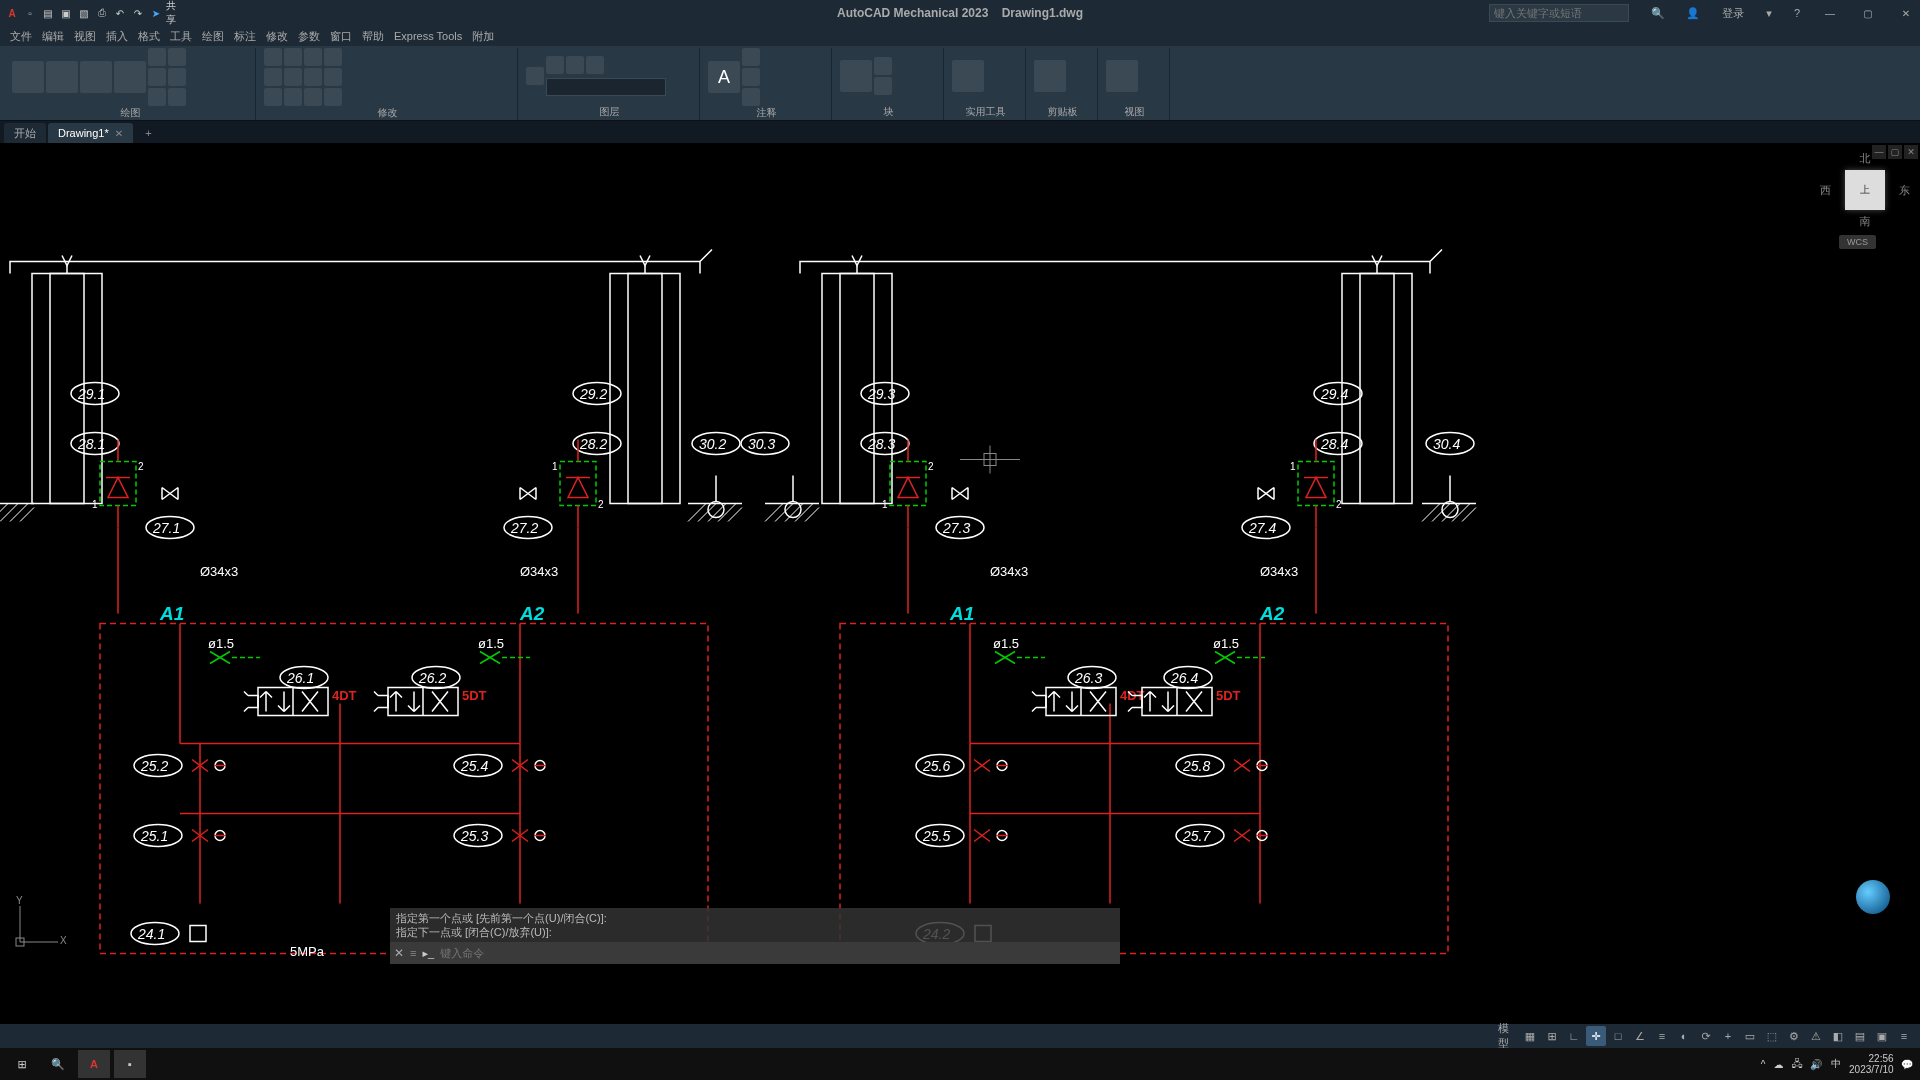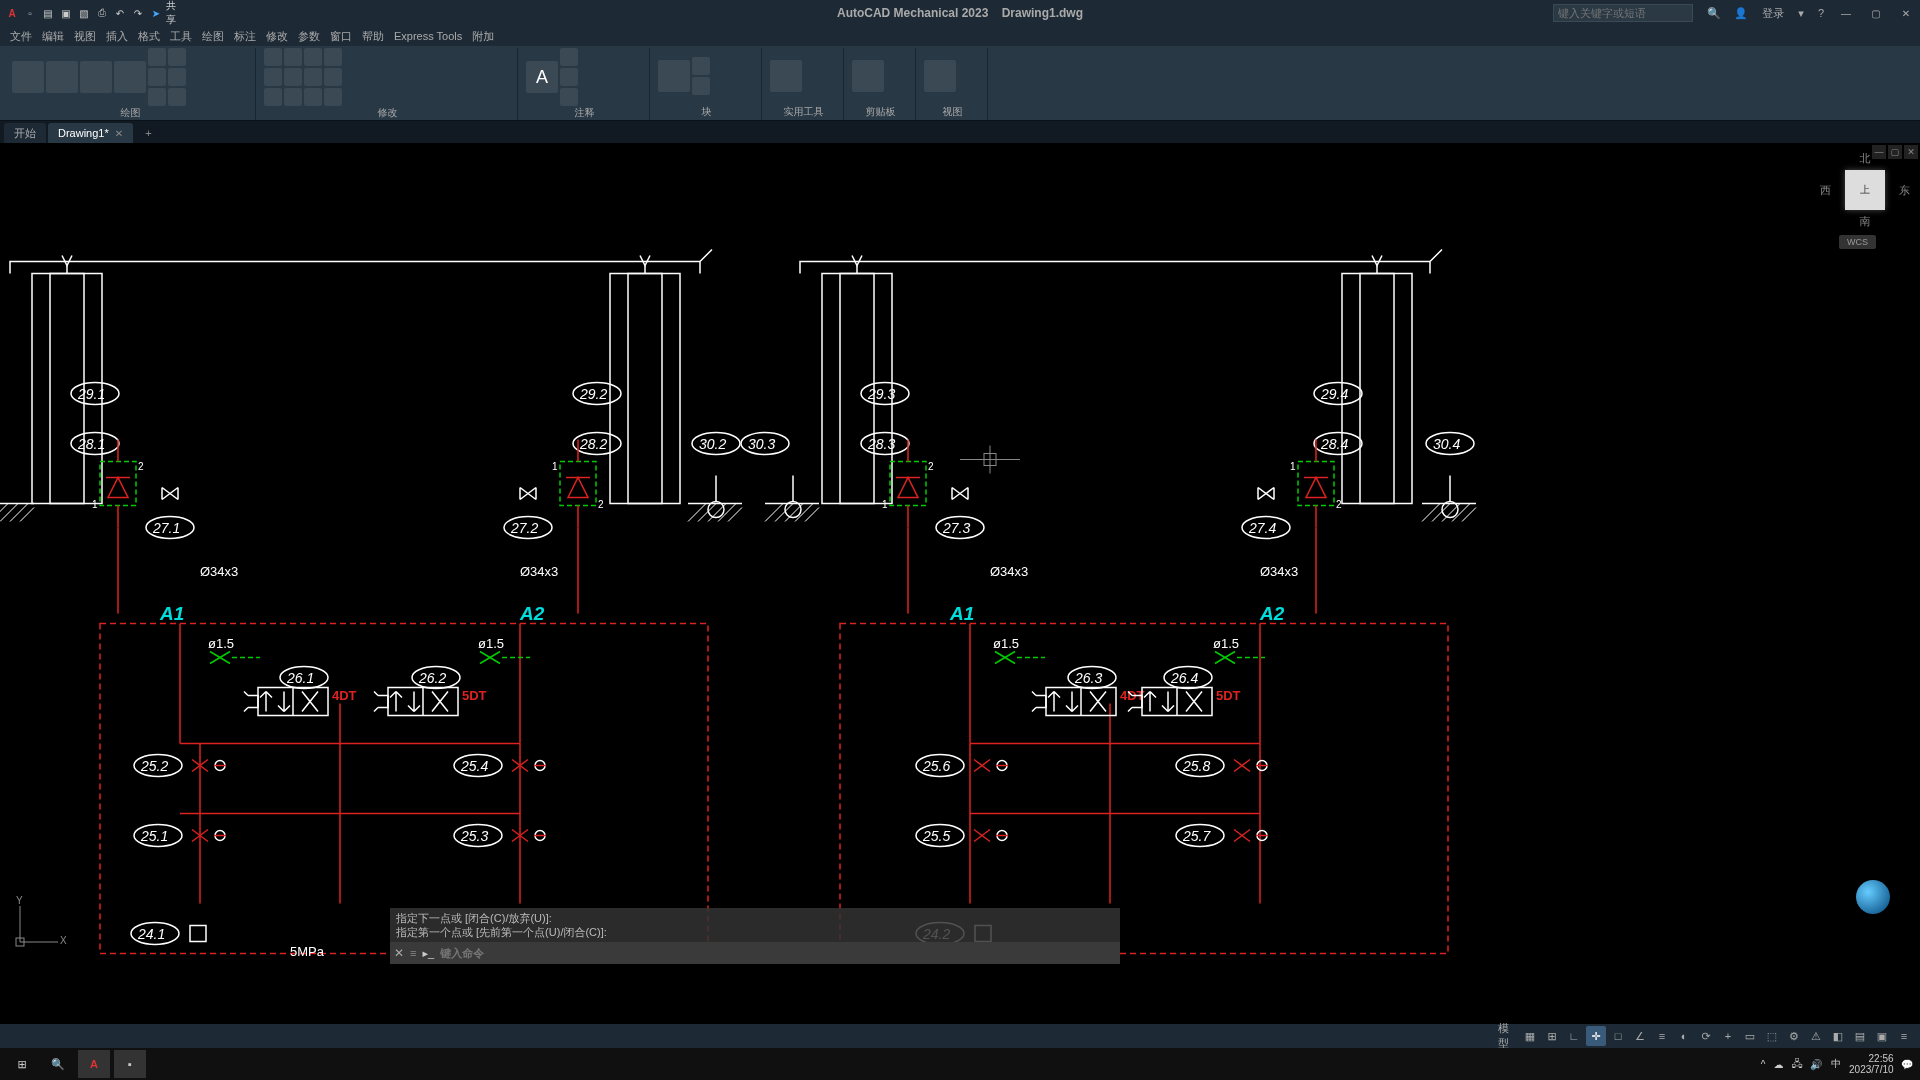--- a/index.html
+++ b/index.html
@@ -4,21 +4,21 @@
 <style>
 * { margin:0; padding:0; box-sizing:border-box; font-family:"Microsoft YaHei",Arial,sans-serif; user-select:none; }
 body { background:#000; color:#ccc; width:1920px; height:1080px; overflow:hidden; position:relative; font-size:11px; }
 
 
 .titlebar { height:26px; background:#1d2a35; display:flex; align-items:center; color:#aaa; position:relative; }
 .titlebar .left { display:flex; align-items:center; gap:4px; padding-left:4px; }
 .titlebar .qat { display:flex; gap:2px; align-items:center; }
 .titlebar .qat span { width:16px; height:16px; display:inline-flex; align-items:center; justify-content:center; font-size:10px; color:#ccc; }
 .titlebar .center { position:absolute; left:50%; transform:translateX(-50%); color:#aaa; font-size:12px; white-space:nowrap;font-weight:bold; }
-.titlebar .right { margin-left:auto; display:flex; align-items:center; gap:14px; padding-right:6px; }
+.titlebar .right { margin-left:auto; display:flex; align-items:center; gap:22px; padding-right:6px; }
 .titlebar input.search { background:#2a3944; border:1px solid #3a4954; color:#aaa; height:18px; width:140px; padding:0 4px; font-size:11px; }
 .winbtn { width:16px; height:16px; display:inline-flex; align-items:center; justify-content:center; color:#aaa; font-size:10px; }
 
 
 .menubar { height:20px; background:#1d2a35; display:flex; align-items:center; gap:10px; padding-left:10px; color:#aaa; font-size:11px; }
 .menubar span { cursor:pointer; }
 
 
 .ribbon { height:75px; background:#293845; display:flex; align-items:stretch; padding:2px 6px 0; gap:2px; border-bottom:1px solid #0a1118; overflow:hidden; }
 .panel { display:flex; flex-direction:column; border-right:1px solid #1a2530; padding:0 6px; }
@@ -66,21 +66,21 @@
 
 .ucs { position:absolute; left:12px; bottom:48px; color:#888; font-size:11px; }
 .ucs svg { overflow:visible; }
 
 
 .cmdwrap { position:absolute; left:390px; bottom:34px; width:730px; }
 .cmdhist { background:rgba(50,50,50,.85); color:#bbb; font-size:11px; padding:3px 6px; line-height:14px; }
 .cmdline { height:22px; background:#3a3a3a; display:flex; align-items:center; padding:0 4px; gap:6px; }
 .cmdline .x { color:#aaa; font-size:12px; }
 .cmdline .prompt { color:#ccc; font-size:11px; }
-.cmdline input { flex:1; background:transparent; border:none; outline:none; color:#ccc; font-size:11px;font-weight:bold; }
+.cmdline input { flex:1; background:transparent; border:none; outline:none; color:#ccc; font-size:11px; }
 
 
 .statusbar { position:absolute; bottom:0; left:0; right:0; height:30px; background:#1d2a35; display:flex; align-items:center; padding:0 6px; gap:2px; color:#aaa; font-size:10px; }
 .statusbar .spacer { flex:1; }
 .sbtn { width:20px; height:20px; display:inline-flex; align-items:center; justify-content:center; color:#aaa; font-size:11px; }
 .sbtn.on { background:#3a5a7a; color:#fff; border-radius:2px; } 
 .wintask { position:absolute; bottom:0; left:0; right:0; height:32px; background:#101010; display:flex; align-items:center; padding:0 6px; gap:4px; color:#ccc; font-size:11px; }
 .wintask .tbtn { width:32px; height:28px; display:inline-flex; align-items:center; justify-content:center; }
 .wintask .tray { margin-left:auto; display:flex; align-items:center; gap:8px; font-size:10px; }
 
@@ -181,20 +181,36 @@
           <span class="rbtn"></span>
         </div>
       <div class="rcol">
           <span class="rbtn"></span>
           <span class="rbtn"></span>
           <span class="rbtn"></span>
         </div>
     </div>
     <div class="panel-title">修改</div>
   </div>
+  <div class="panel" style="width:180px">
+    <div class="panel-body">
+      <div class="rcol">
+          <span class="rbtn"></span>
+        </div>
+      <div class="rcol" style="gap:4px">
+        <div class="rrow">
+            <span class="rbtn"></span>
+            <span class="rbtn"></span>
+            <span class="rbtn"></span>
+          </div>
+        <div style="width:120px;height:18px;background:#1a2530;border:1px solid #3a4954"></div>
+      </div>
+    </div>
+    <div class="panel-title">图层</div>
+  </div>
   <div class="panel" style="width:130px">
     <div class="panel-body">
       <span class="rbtn big" style="background:#3a4954;display:inline-flex;align-items:center;justify-content:center;color:#fff;font-size:18px">A</span>
       <div class="rcol">
           <span class="rbtn"></span>
           <span class="rbtn"></span>
           <span class="rbtn"></span>
         </div>
     </div>
     <div class="panel-title">注释</div>
@@ -552,22 +568,22 @@
       <line x1="8" y1="42" x2="8" y2="6" stroke="#888"></line>
         <text x="4" y="4" fill="#888" font-size="10">Y</text>
       <line x1="8" y1="42" x2="46" y2="42" stroke="#888"></line>
         <text x="48" y="44" fill="#888" font-size="10">X</text>
       <rect x="4" y="38" width="8" height="8" fill="none" stroke="#888"></rect>
     </svg>
   </div>
 
   <div class="cmdwrap">
     <div class="cmdhist">
+      <div>指定第一个点或 [先前第一个点(U)/闭合(C)]:</div>
       <div>指定下一点或 [闭合(C)/放弃(U)]:</div>
-      <div>指定第一个点或 [先前第一个点(U)/闭合(C)]:</div>
     </div>
     <div class="cmdline">
       <span class="x">✕</span>
       <span style="color:#888">≡</span>
       <span class="prompt">▸_</span>
       <input placeholder="键入命令" style="">
     </div>
   </div>
 </div>
 

